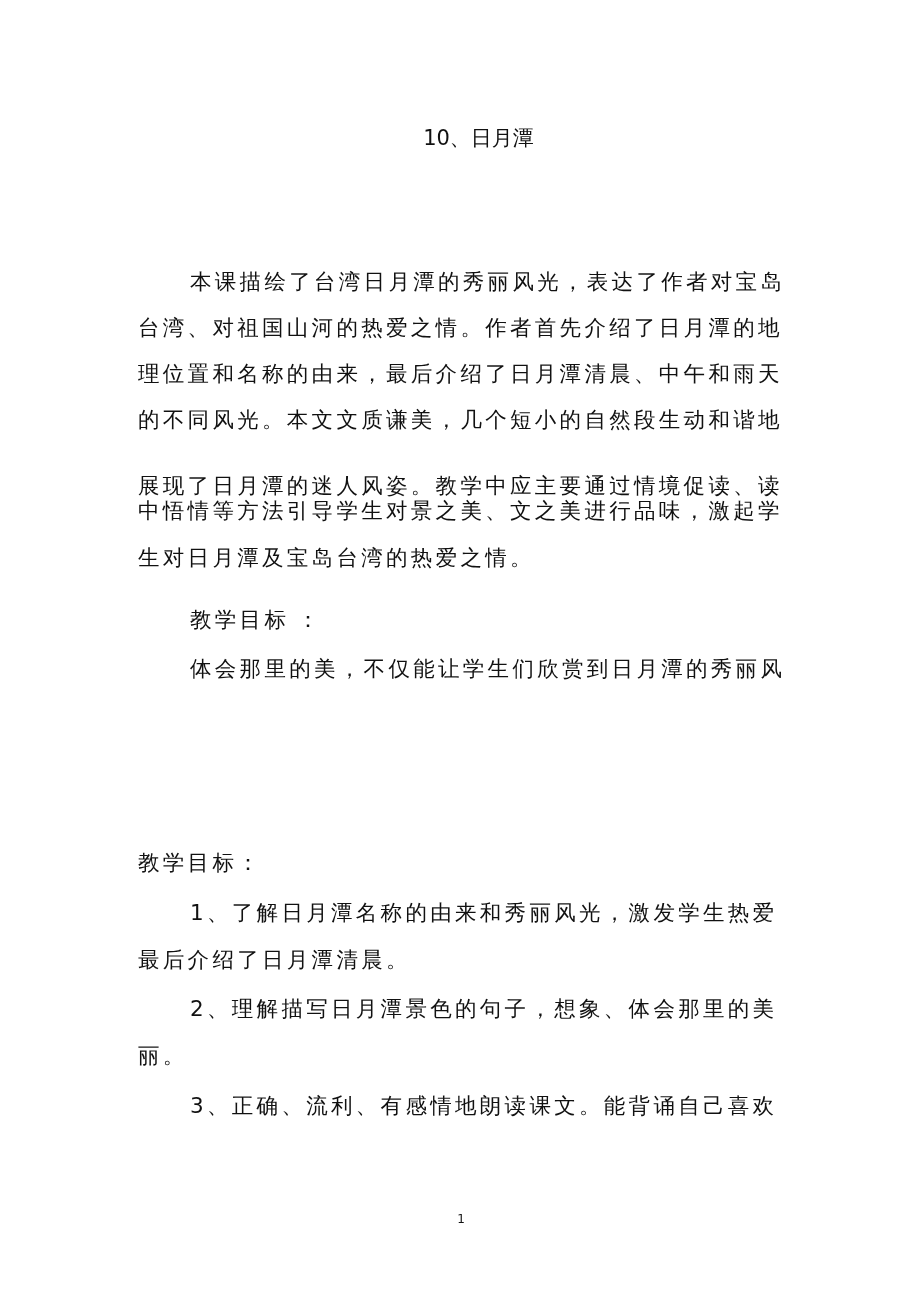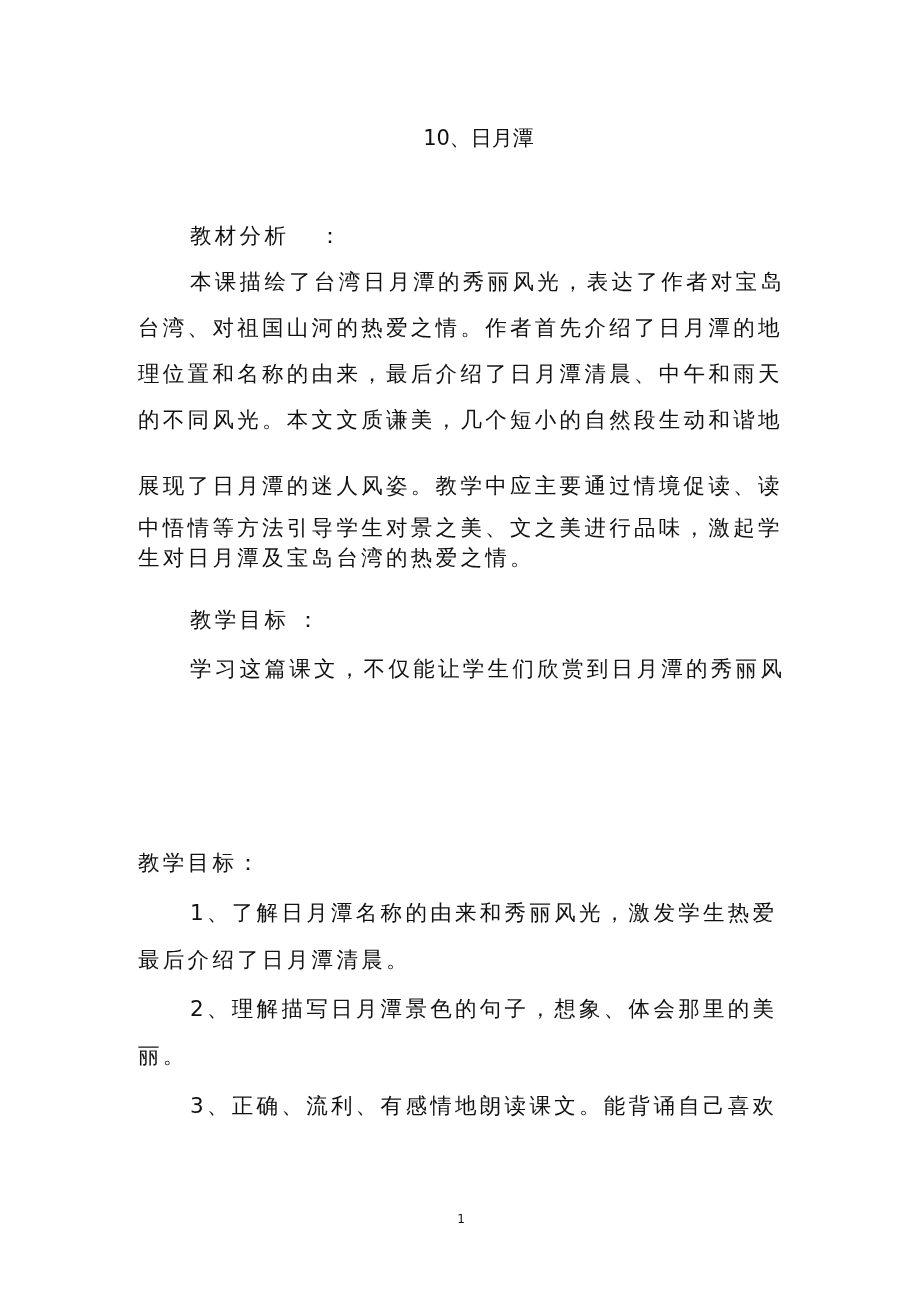--- a/index.html
+++ b/index.html
@@ -58,37 +58,34 @@
     box-sizing: border-box;
   }
 </style>
 </head>
 <body>
 
 <div class="page">
 
   <div class="title">10、日月潭</div>
 
-  <div class="line indent" style="top:221px;">
-    <span>教材分析</span><span class="heading-colon" style="margin-left:30px;">：</span>
-  </div>
 
   <div class="line indent" style="top:267px;">本课描绘了台湾日月潭的秀丽风光，表达了作者对宝岛</div>
   <div class="line" style="top:313px;">台湾、对祖国山河的热爱之情。作者首先介绍了日月潭的地</div>
   <div class="line" style="top:359px;">理位置和名称的由来，最后介绍了日月潭清晨、中午和雨天</div>
   <div class="line" style="top:405px;">的不同风光。本文文质谦美，几个短小的自然段生动和谐地</div>
   <div class="line" style="top:451px;margin-top:20px;">展现了日月潭的迷人风姿。教学中应主要通过情境促读、读</div>
-  <div class="line" style="top:513px;">中悟情等方法引导学生对景之美、文之美进行品味，激起学</div>
+  <div class="line" style="top:497px;font-family:Liberation Mono, monospace;">中悟情等方法引导学生对景之美、文之美进行品味，激起学</div>
   <div class="line" style="top:543px;">生对日月潭及宝岛台湾的热爱之情。</div>
 
   <div class="line indent" style="top:605px;">
     <span>教学目标</span><span class="heading-colon" style="margin-left:8px;">：</span>
   </div>
 
-  <div class="line indent" style="top:654px;">学习这篇课文，不仅能让学生们欣赏到日月潭的秀丽风</div>
+  <div class="line indent" style="top:654px;">体会那里的美，不仅能让学生们欣赏到日月潭的秀丽风</div>
 
   <div class="line" style="top:848px;">教学目标：</div>
 
   <div class="line indent" style="top:898px;">1、了解日月潭名称的由来和秀丽风光，激发学生热爱</div>
   <div class="line" style="top:945px;">最后介绍了日月潭清晨。</div>
 
   <div class="line indent" style="top:994px;">2、理解描写日月潭景色的句子，想象、体会那里的美</div>
   <div class="line" style="top:1041px;">丽。</div>
 
   <div class="line indent" style="top:1091px;">3、正确、流利、有感情地朗读课文。能背诵自己喜欢</div>

